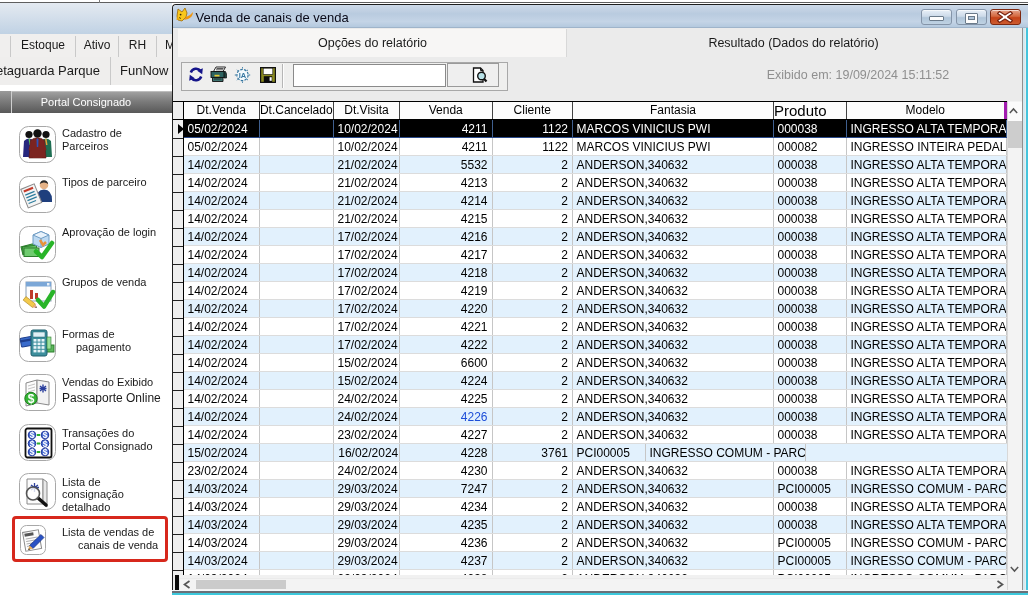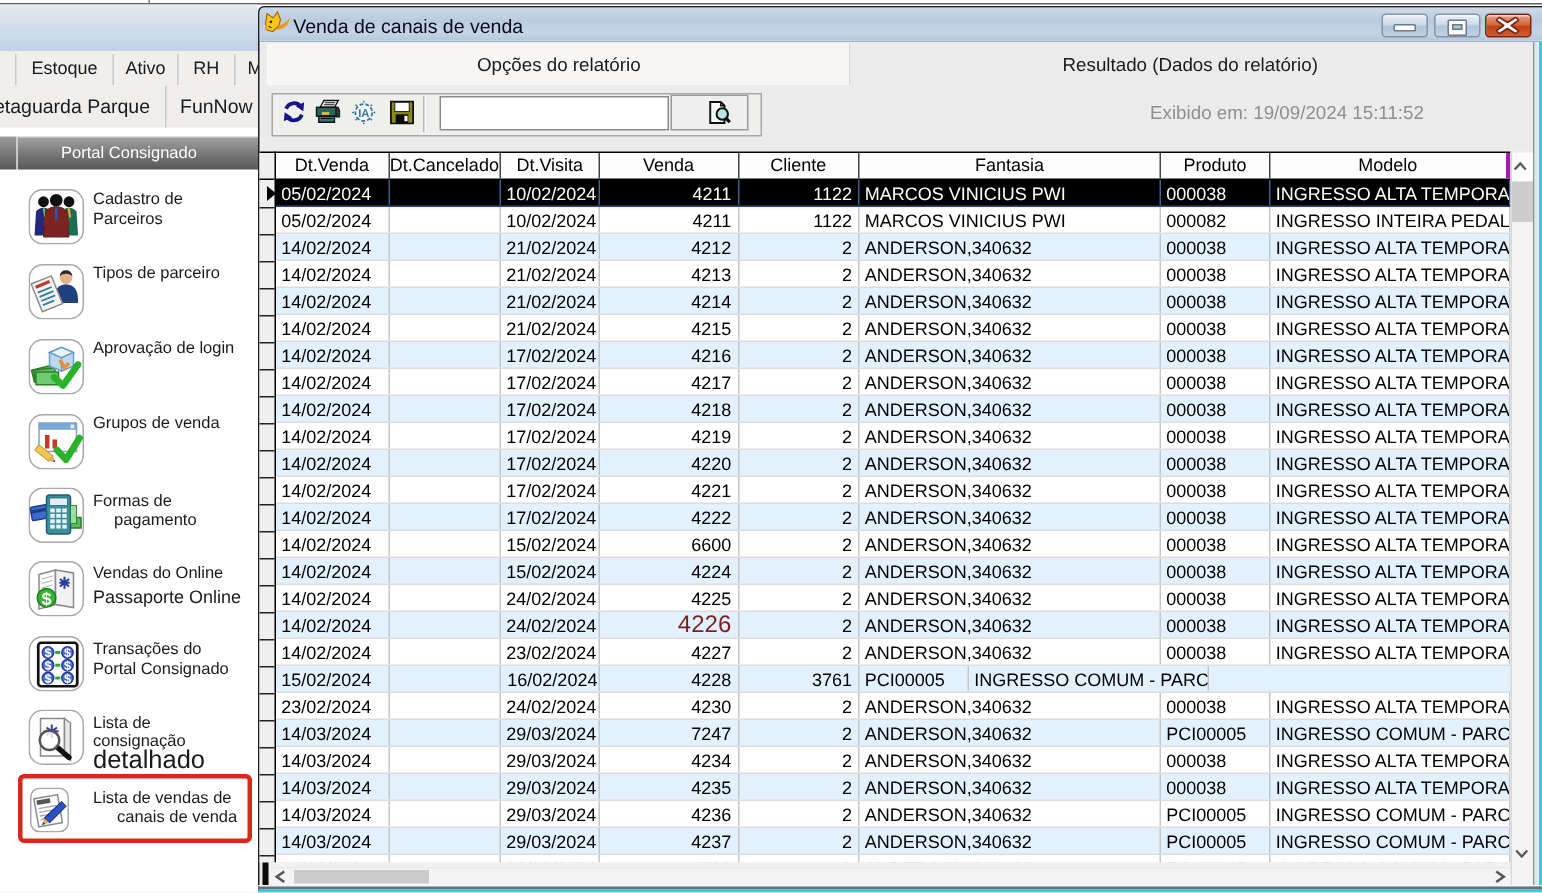--- a/index.html
+++ b/index.html
@@ -159,27 +159,27 @@
       <path d="M9 23.2 L10.3 24.4 L8 25 Z" fill="#333"></path>
     </g>
   </svg>
 <div class="a" style="left:62px;top:125.5px;font-size:11px;line-height:14px;color:#1a1a1a;white-space:nowrap">Cadastro de</div>
 <div class="a" style="left:62px;top:138.5px;font-size:11px;line-height:14px;color:#1a1a1a;white-space:nowrap">Parceiros</div>
 <div class="a" style="left:62px;top:175.4px;font-size:11px;line-height:14px;color:#1a1a1a;white-space:nowrap">Tipos de parceiro</div>
 <div class="a" style="left:62px;top:224.7px;font-size:11px;line-height:14px;color:#1a1a1a;white-space:nowrap">Aprovação de login</div>
 <div class="a" style="left:62px;top:274.7px;font-size:11px;line-height:14px;color:#1a1a1a;white-space:nowrap">Grupos de venda</div>
 <div class="a" style="left:62px;top:327.3px;font-size:11px;line-height:14px;color:#1a1a1a;white-space:nowrap">Formas de</div>
 <div class="a" style="left:76px;top:339.9px;font-size:11px;line-height:14px;color:#1a1a1a;white-space:nowrap">pagamento</div>
-<div class="a" style="left:62px;top:375.4px;font-size:11px;line-height:14px;color:#1a1a1a;white-space:nowrap">Vendas do Online</div>
+<div class="a" style="left:62px;top:375.4px;font-size:11px;line-height:14px;color:#1a1a1a;white-space:nowrap">Vendas do Exibido</div>
 <div class="a" style="left:62px;top:391px;font-size:12px;line-height:14px;color:#1a1a1a;white-space:nowrap">Passaporte Online</div>
 <div class="a" style="left:62px;top:426.2px;font-size:11px;line-height:14px;color:#1a1a1a;white-space:nowrap">Transações do</div>
 <div class="a" style="left:62px;top:438.7px;font-size:11px;line-height:14px;color:#1a1a1a;white-space:nowrap">Portal Consignado</div>
 <div class="a" style="left:62px;top:474.7px;font-size:11px;line-height:14px;color:#1a1a1a;white-space:nowrap">Lista de</div>
 <div class="a" style="left:62px;top:487.2px;font-size:11px;line-height:14px;color:#1a1a1a;white-space:nowrap">consignação</div>
-<div class="a" style="left:62px;top:499.7px;font-size:17px;line-height:14px;color:#1a1a1a;white-space:nowrap">detalhado</div>
+<div class="a" style="left:62px;top:499.7px;font-size:11px;line-height:14px;color:#1a1a1a;white-space:nowrap">detalhado</div>
 <div class="a" style="left:62px;top:525px;font-size:11px;line-height:14px;color:#1a1a1a;white-space:nowrap">Lista de vendas de</div>
 <div class="a" style="left:78px;top:537.6px;font-size:11px;line-height:14px;color:#1a1a1a;white-space:nowrap">canais de venda</div>
 <div class="a" style="left:11.5px;top:515.5px;width:156px;height:46px;border:3px solid #d7281c;border-radius:4px"></div>
 <div class="a" style="left:171.5px;top:3.5px;width:856.5px;height:591.5px;background:#ebebeb;border-left:1px solid #1e1e1e;border-top:1px solid #1e1e1e;border-radius:4px 0 0 0"></div>
 <div class="a" style="left:172.7px;top:4.7px;width:855.3px;height:23.3px;background:linear-gradient(180deg,#cdd9e8 0%,#b9cbdf 40%,#c4d4e6 75%,#b4c9de 100%);border-radius:3.5px 0 0 0;border-bottom:1px solid #9fb4ca"></div>
 <svg class="a" style="left:176px;top:7px" width="19" height="17" viewBox="0 0 19 17">
     <path d="M1 9 L2 2 L6 5 L9 1 L11 6 L10 10 L6 14 L2 13 Z" fill="#f9c71c" stroke="#a06a08" stroke-width="0.8"></path>
     <path d="M10 10 Q14 9 17 5 Q17 10 12 12 L8 13 Z" fill="#f0960e"></path>
     <path d="M1 9 L0.5 13 L3 12.5 Z" fill="#e8a80a"></path>
     <circle cx="4.6" cy="7.6" r="0.9" fill="#3a2a00"></circle>
@@ -268,21 +268,21 @@
 <svg class="a" style="left:177.5px;top:123.5px" width="6" height="10" viewBox="0 0 6 10">
     <path d="M0 0 L6 5 L0 10 Z" fill="#000"></path>
   </svg>
 <div class="a" style="left:184px;top:100.5px;width:822.5px;height:19px;background:#fdfdfd;border-top:1px solid #000;border-bottom:1px solid #000"></div>
 <div class="a" style="left:184px;top:101.5px;width:75.5px;height:17px;line-height:17px;text-align:center;font-size:12px;color:#000;border-right:1px solid #444;overflow:hidden">Dt.Venda</div>
 <div class="a" style="left:259.5px;top:101.5px;width:74.5px;height:17px;line-height:17px;text-align:center;font-size:12px;color:#000;border-right:1px solid #444;overflow:hidden">Dt.Cancelado</div>
 <div class="a" style="left:334.0px;top:101.5px;width:66px;height:17px;line-height:17px;text-align:center;font-size:12px;color:#000;border-right:1px solid #444;overflow:hidden">Dt.Visita</div>
 <div class="a" style="left:400.0px;top:101.5px;width:92.5px;height:17px;line-height:17px;text-align:center;font-size:12px;color:#000;border-right:1px solid #444;overflow:hidden">Venda</div>
 <div class="a" style="left:492.5px;top:101.5px;width:80.5px;height:17px;line-height:17px;text-align:center;font-size:12px;color:#000;border-right:1px solid #444;overflow:hidden">Cliente</div>
 <div class="a" style="left:573.0px;top:101.5px;width:201px;height:17px;line-height:17px;text-align:center;font-size:12px;color:#000;border-right:1px solid #444;overflow:hidden">Fantasia</div>
-<div class="a" style="left:774.0px;top:101.5px;width:73px;height:17px;line-height:17px;text-align:center;font-size:12px;color:#000;border-right:1px solid #444;overflow:hidden">Produto</div>
+<div class="a" style="left:774.0px;top:101.5px;width:73px;height:17px;line-height:17px;text-align:left;font-size:15px;color:#000;border-right:1px solid #444;overflow:hidden">Produto</div>
 <div class="a" style="left:847.0px;top:101.5px;width:159.5px;height:17px;line-height:17px;text-align:center;font-size:12px;color:#000;border-right:3px solid #a21caf;overflow:hidden">Modelo</div>
 <div class="a" style="left:184px;top:119.50px;width:822.5px;height:18.02px;background:#000;border-bottom:1px solid #2a4a8a;display:flex;overflow:hidden">
     <div style="width:75.5px;height:100%;line-height:18.02px;font-size:12px;color:#fff;text-align:left;padding-left:3.5px;border-right:1px solid #3f5f8f;overflow:hidden;white-space:nowrap;flex:none;box-sizing:border-box">05/02/2024</div>
     <div style="width:74.5px;height:100%;line-height:18.02px;font-size:12px;color:#fff;text-align:left;padding-left:3.5px;border-right:1px solid #3f5f8f;overflow:hidden;white-space:nowrap;flex:none;box-sizing:border-box"></div>
     <div style="width:66px;height:100%;line-height:18.02px;font-size:12px;color:#fff;text-align:left;padding-left:3.5px;border-right:1px solid #3f5f8f;overflow:hidden;white-space:nowrap;flex:none;box-sizing:border-box">10/02/2024</div>
     <div style="width:92.5px;height:100%;line-height:18.02px;font-size:12px;color:#fff;text-align:right;padding-right:4px;border-right:1px solid #3f5f8f;overflow:hidden;white-space:nowrap;flex:none;box-sizing:border-box">4211</div>
     <div style="width:80.5px;height:100%;line-height:18.02px;font-size:12px;color:#fff;text-align:right;padding-right:4px;border-right:1px solid #3f5f8f;overflow:hidden;white-space:nowrap;flex:none;box-sizing:border-box">1122</div>
     <div style="width:201px;height:100%;line-height:18.02px;font-size:12px;color:#fff;text-align:left;padding-left:3.5px;border-right:1px solid #3f5f8f;overflow:hidden;white-space:nowrap;flex:none;box-sizing:border-box">MARCOS VINICIUS PWI</div>
     <div style="width:73px;height:100%;line-height:18.02px;font-size:12px;color:#fff;text-align:left;padding-left:3.5px;border-right:1px solid #3f5f8f;overflow:hidden;white-space:nowrap;flex:none;box-sizing:border-box">000038</div>
     <div style="width:159.5px;height:100%;line-height:18.02px;font-size:12px;color:#fff;text-align:left;padding-left:3.5px;border-right:1px solid #3f5f8f;overflow:hidden;white-space:nowrap;flex:none;box-sizing:border-box">INGRESSO ALTA TEMPORADA</div>
@@ -294,21 +294,21 @@
     <div style="width:92.5px;height:100%;line-height:18.02px;font-size:12px;color:#000;text-align:right;padding-right:4px;border-right:1px solid #c6c6c6;overflow:hidden;white-space:nowrap;flex:none;box-sizing:border-box">4211</div>
     <div style="width:80.5px;height:100%;line-height:18.02px;font-size:12px;color:#000;text-align:right;padding-right:4px;border-right:1px solid #c6c6c6;overflow:hidden;white-space:nowrap;flex:none;box-sizing:border-box">1122</div>
     <div style="width:201px;height:100%;line-height:18.02px;font-size:12px;color:#000;text-align:left;padding-left:3.5px;border-right:1px solid #c6c6c6;overflow:hidden;white-space:nowrap;flex:none;box-sizing:border-box">MARCOS VINICIUS PWI</div>
     <div style="width:73px;height:100%;line-height:18.02px;font-size:12px;color:#000;text-align:left;padding-left:3.5px;border-right:1px solid #c6c6c6;overflow:hidden;white-space:nowrap;flex:none;box-sizing:border-box">000082</div>
     <div style="width:159.5px;height:100%;line-height:18.02px;font-size:12px;color:#000;text-align:left;padding-left:3.5px;border-right:1px solid #c6c6c6;overflow:hidden;white-space:nowrap;flex:none;box-sizing:border-box">INGRESSO INTEIRA PEDALINHO</div>
   </div>
 <div class="a" style="left:184px;top:155.54px;width:822.5px;height:18.02px;background:#e2f1fd;border-bottom:1px solid #dcdcdc;display:flex;overflow:hidden">
     <div style="width:75.5px;height:100%;line-height:18.02px;font-size:12px;color:#000;text-align:left;padding-left:3.5px;border-right:1px solid #c6c6c6;overflow:hidden;white-space:nowrap;flex:none;box-sizing:border-box">14/02/2024</div>
     <div style="width:74.5px;height:100%;line-height:18.02px;font-size:12px;color:#000;text-align:left;padding-left:3.5px;border-right:1px solid #c6c6c6;overflow:hidden;white-space:nowrap;flex:none;box-sizing:border-box"></div>
     <div style="width:66px;height:100%;line-height:18.02px;font-size:12px;color:#000;text-align:left;padding-left:3.5px;border-right:1px solid #c6c6c6;overflow:hidden;white-space:nowrap;flex:none;box-sizing:border-box">21/02/2024</div>
-    <div style="width:92.5px;height:100%;line-height:18.02px;font-size:12px;color:#000;text-align:right;padding-right:4px;border-right:1px solid #c6c6c6;overflow:hidden;white-space:nowrap;flex:none;box-sizing:border-box">4212</div>
+    <div style="width:92.5px;height:100%;line-height:18.02px;font-size:12px;color:#000;text-align:right;padding-right:4px;border-right:1px solid #c6c6c6;overflow:hidden;white-space:nowrap;flex:none;box-sizing:border-box">5532</div>
     <div style="width:80.5px;height:100%;line-height:18.02px;font-size:12px;color:#000;text-align:right;padding-right:4px;border-right:1px solid #c6c6c6;overflow:hidden;white-space:nowrap;flex:none;box-sizing:border-box">2</div>
     <div style="width:201px;height:100%;line-height:18.02px;font-size:12px;color:#000;text-align:left;padding-left:3.5px;border-right:1px solid #c6c6c6;overflow:hidden;white-space:nowrap;flex:none;box-sizing:border-box">ANDERSON,340632</div>
     <div style="width:73px;height:100%;line-height:18.02px;font-size:12px;color:#000;text-align:left;padding-left:3.5px;border-right:1px solid #c6c6c6;overflow:hidden;white-space:nowrap;flex:none;box-sizing:border-box">000038</div>
     <div style="width:159.5px;height:100%;line-height:18.02px;font-size:12px;color:#000;text-align:left;padding-left:3.5px;border-right:1px solid #c6c6c6;overflow:hidden;white-space:nowrap;flex:none;box-sizing:border-box">INGRESSO ALTA TEMPORADA</div>
   </div>
 <div class="a" style="left:184px;top:173.56px;width:822.5px;height:18.02px;background:#fff;border-bottom:1px solid #dcdcdc;display:flex;overflow:hidden">
     <div style="width:75.5px;height:100%;line-height:18.02px;font-size:12px;color:#000;text-align:left;padding-left:3.5px;border-right:1px solid #c6c6c6;overflow:hidden;white-space:nowrap;flex:none;box-sizing:border-box">14/02/2024</div>
     <div style="width:74.5px;height:100%;line-height:18.02px;font-size:12px;color:#000;text-align:left;padding-left:3.5px;border-right:1px solid #c6c6c6;overflow:hidden;white-space:nowrap;flex:none;box-sizing:border-box"></div>
     <div style="width:66px;height:100%;line-height:18.02px;font-size:12px;color:#000;text-align:left;padding-left:3.5px;border-right:1px solid #c6c6c6;overflow:hidden;white-space:nowrap;flex:none;box-sizing:border-box">21/02/2024</div>
     <div style="width:92.5px;height:100%;line-height:18.02px;font-size:12px;color:#000;text-align:right;padding-right:4px;border-right:1px solid #c6c6c6;overflow:hidden;white-space:nowrap;flex:none;box-sizing:border-box">4213</div>
@@ -434,21 +434,21 @@
     <div style="width:92.5px;height:100%;line-height:18.02px;font-size:12px;color:#000;text-align:right;padding-right:4px;border-right:1px solid #c6c6c6;overflow:hidden;white-space:nowrap;flex:none;box-sizing:border-box">4225</div>
     <div style="width:80.5px;height:100%;line-height:18.02px;font-size:12px;color:#000;text-align:right;padding-right:4px;border-right:1px solid #c6c6c6;overflow:hidden;white-space:nowrap;flex:none;box-sizing:border-box">2</div>
     <div style="width:201px;height:100%;line-height:18.02px;font-size:12px;color:#000;text-align:left;padding-left:3.5px;border-right:1px solid #c6c6c6;overflow:hidden;white-space:nowrap;flex:none;box-sizing:border-box">ANDERSON,340632</div>
     <div style="width:73px;height:100%;line-height:18.02px;font-size:12px;color:#000;text-align:left;padding-left:3.5px;border-right:1px solid #c6c6c6;overflow:hidden;white-space:nowrap;flex:none;box-sizing:border-box">000038</div>
     <div style="width:159.5px;height:100%;line-height:18.02px;font-size:12px;color:#000;text-align:left;padding-left:3.5px;border-right:1px solid #c6c6c6;overflow:hidden;white-space:nowrap;flex:none;box-sizing:border-box">INGRESSO ALTA TEMPORADA</div>
   </div>
 <div class="a" style="left:184px;top:407.82px;width:822.5px;height:18.02px;background:#e2f1fd;border-bottom:1px solid #dcdcdc;display:flex;overflow:hidden">
     <div style="width:75.5px;height:100%;line-height:18.02px;font-size:12px;color:#000;text-align:left;padding-left:3.5px;border-right:1px solid #c6c6c6;overflow:hidden;white-space:nowrap;flex:none;box-sizing:border-box">14/02/2024</div>
     <div style="width:74.5px;height:100%;line-height:18.02px;font-size:12px;color:#000;text-align:left;padding-left:3.5px;border-right:1px solid #c6c6c6;overflow:hidden;white-space:nowrap;flex:none;box-sizing:border-box"></div>
     <div style="width:66px;height:100%;line-height:18.02px;font-size:12px;color:#000;text-align:left;padding-left:3.5px;border-right:1px solid #c6c6c6;overflow:hidden;white-space:nowrap;flex:none;box-sizing:border-box">24/02/2024</div>
-    <div style="width:92.5px;height:100%;line-height:18.02px;font-size:16px;color:#7f1d1d;text-align:right;padding-right:4px;border-right:1px solid #c6c6c6;overflow:hidden;white-space:nowrap;flex:none;box-sizing:border-box">4226</div>
+    <div style="width:92.5px;height:100%;line-height:18.02px;font-size:12px;color:#1d4ed8;text-align:right;padding-right:4px;border-right:1px solid #c6c6c6;overflow:hidden;white-space:nowrap;flex:none;box-sizing:border-box">4226</div>
     <div style="width:80.5px;height:100%;line-height:18.02px;font-size:12px;color:#000;text-align:right;padding-right:4px;border-right:1px solid #c6c6c6;overflow:hidden;white-space:nowrap;flex:none;box-sizing:border-box">2</div>
     <div style="width:201px;height:100%;line-height:18.02px;font-size:12px;color:#000;text-align:left;padding-left:3.5px;border-right:1px solid #c6c6c6;overflow:hidden;white-space:nowrap;flex:none;box-sizing:border-box">ANDERSON,340632</div>
     <div style="width:73px;height:100%;line-height:18.02px;font-size:12px;color:#000;text-align:left;padding-left:3.5px;border-right:1px solid #c6c6c6;overflow:hidden;white-space:nowrap;flex:none;box-sizing:border-box">000038</div>
     <div style="width:159.5px;height:100%;line-height:18.02px;font-size:12px;color:#000;text-align:left;padding-left:3.5px;border-right:1px solid #c6c6c6;overflow:hidden;white-space:nowrap;flex:none;box-sizing:border-box">INGRESSO ALTA TEMPORADA</div>
   </div>
 <div class="a" style="left:184px;top:425.84px;width:822.5px;height:18.02px;background:#fff;border-bottom:1px solid #dcdcdc;display:flex;overflow:hidden">
     <div style="width:75.5px;height:100%;line-height:18.02px;font-size:12px;color:#000;text-align:left;padding-left:3.5px;border-right:1px solid #c6c6c6;overflow:hidden;white-space:nowrap;flex:none;box-sizing:border-box">14/02/2024</div>
     <div style="width:74.5px;height:100%;line-height:18.02px;font-size:12px;color:#000;text-align:left;padding-left:3.5px;border-right:1px solid #c6c6c6;overflow:hidden;white-space:nowrap;flex:none;box-sizing:border-box"></div>
     <div style="width:66px;height:100%;line-height:18.02px;font-size:12px;color:#000;text-align:left;padding-left:3.5px;border-right:1px solid #c6c6c6;overflow:hidden;white-space:nowrap;flex:none;box-sizing:border-box">23/02/2024</div>
     <div style="width:92.5px;height:100%;line-height:18.02px;font-size:12px;color:#000;text-align:right;padding-right:4px;border-right:1px solid #c6c6c6;overflow:hidden;white-space:nowrap;flex:none;box-sizing:border-box">4227</div>

